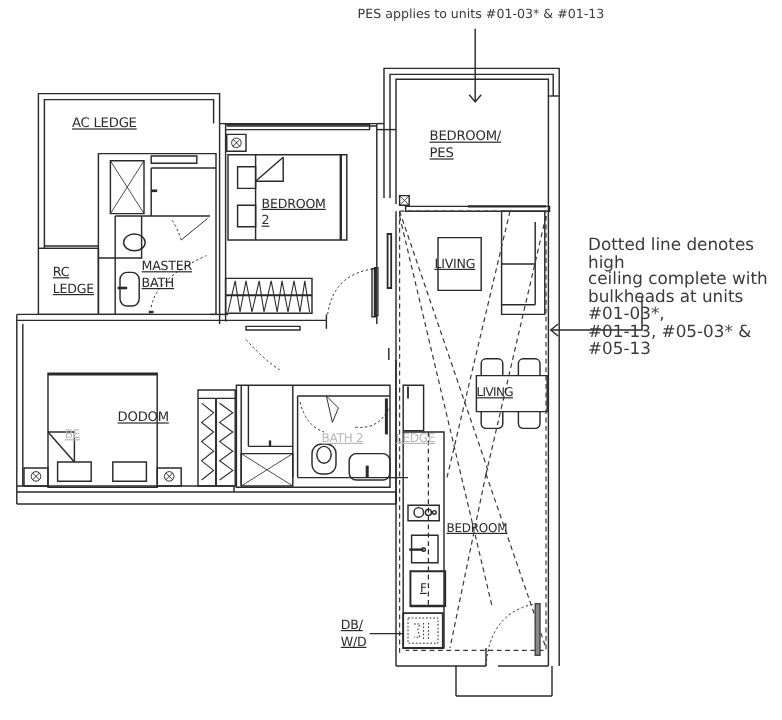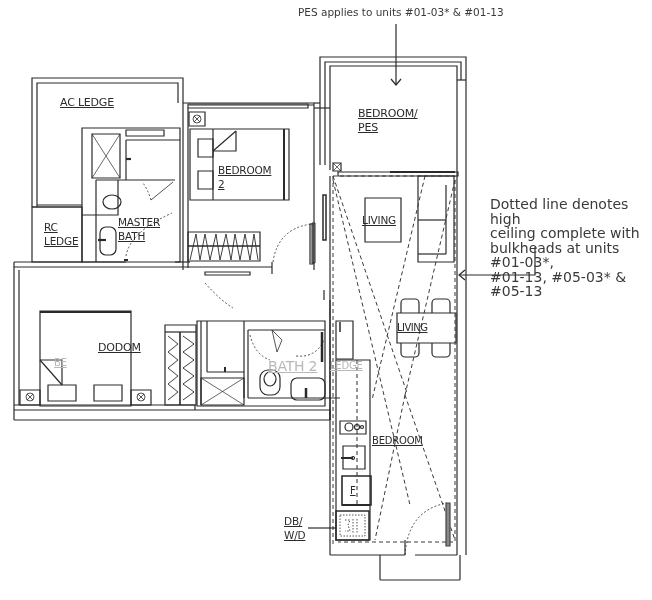--- a/index.html
+++ b/index.html
@@ -277,18 +277,18 @@
 <div class="lbl" style="left:118px; top:215px; width:56px; font-size:10.5px;">MASTER
 BATH</div>
 <div class="lbl" style="left:218px; top:163px; width:70px; font-size:10.5px;">BEDROOM
 2</div>
 <div class="lbl" style="left:358px; top:107px; width:80px; font-size:11px;">BEDROOM/
 PES</div>
 <div class="lbl" style="left:362px; top:213px; width:42px; font-size:10.5px;">LIVING</div>
 <div class="lbl" style="left:397px; top:321px; width:59px; font-size:10px; letter-spacing:-0.5px;">LIVING</div>
 <div class="lbl ghost" style="left:54px; top:342px; width:20px; font-size:10px;">BE</div>
 <div class="lbl" style="left:66px; top:341px; width:54px; font-size:11px;margin-left:32px;">DODOM</div>
-<div class="lbl ghost" style="left:268px; top:345px; width:50px; font-size:14px;">BATH 2</div>
+<div class="lbl ghost" style="left:268px; top:345px; width:50px; font-size:10px;">BATH 2</div>
 <div class="lbl ghost" style="left:330px; top:345px; width:50px; font-size:10px;">LEDGE</div>
 <div class="lbl" style="left:372px; top:434px; width:62px; font-size:10px;">BEDROOM</div>
 <div class="lbl" style="left:350px; top:484px; width:14px; font-size:10px;">F</div>
 <div class="lbl" style="left:284px; top:514px; width:36px; font-size:10.5px;">DB/
 W/D</div>
 
 </body></html>

